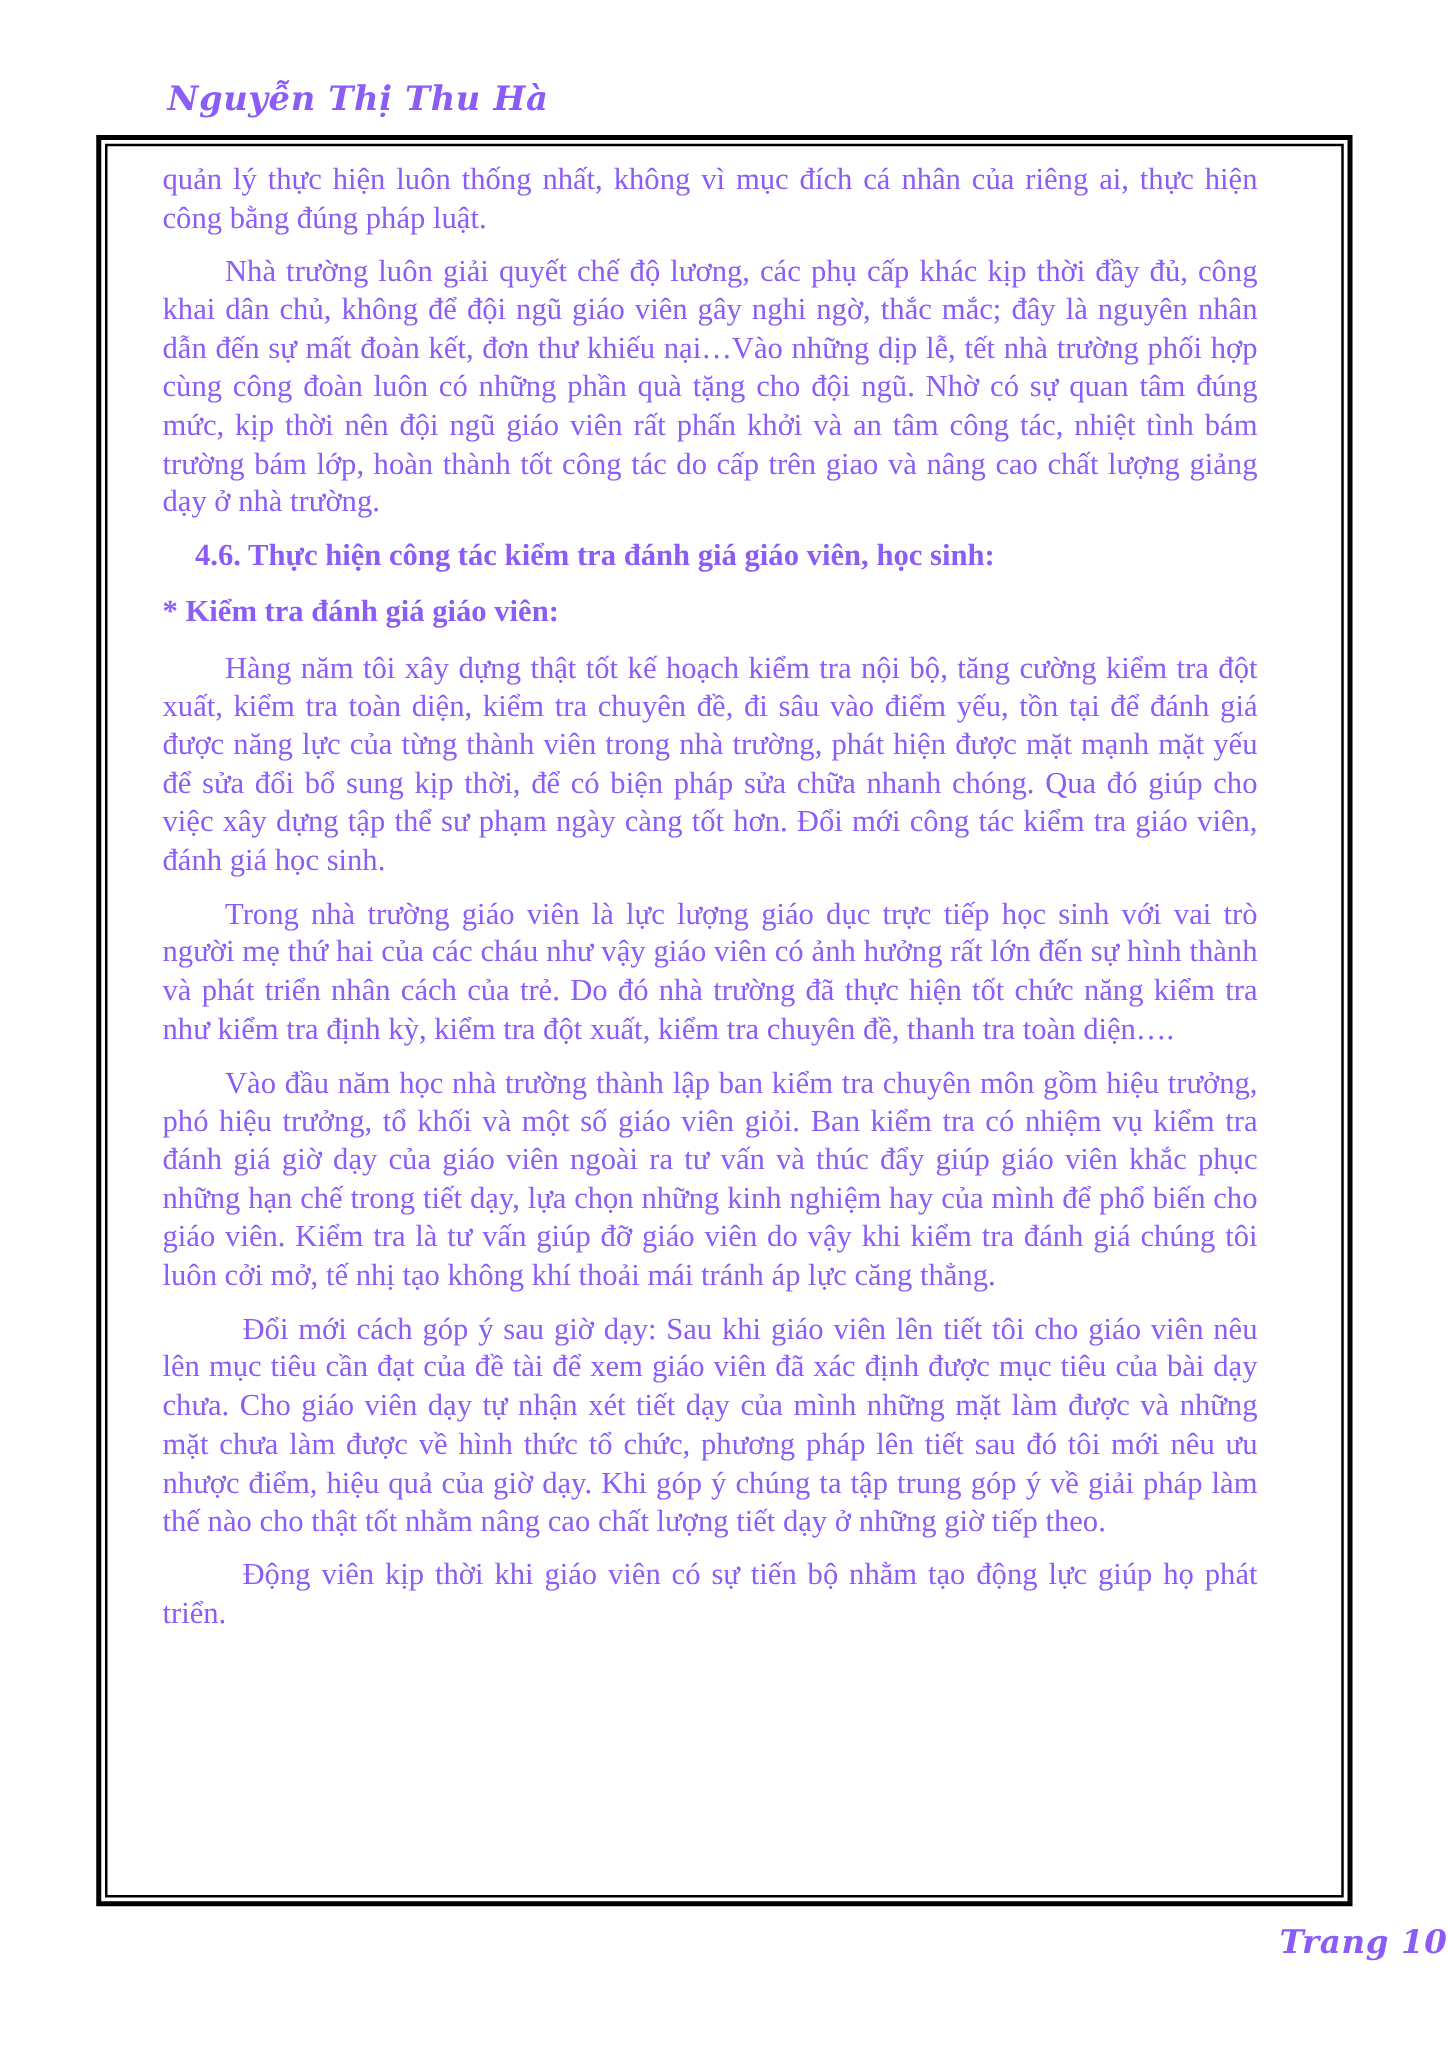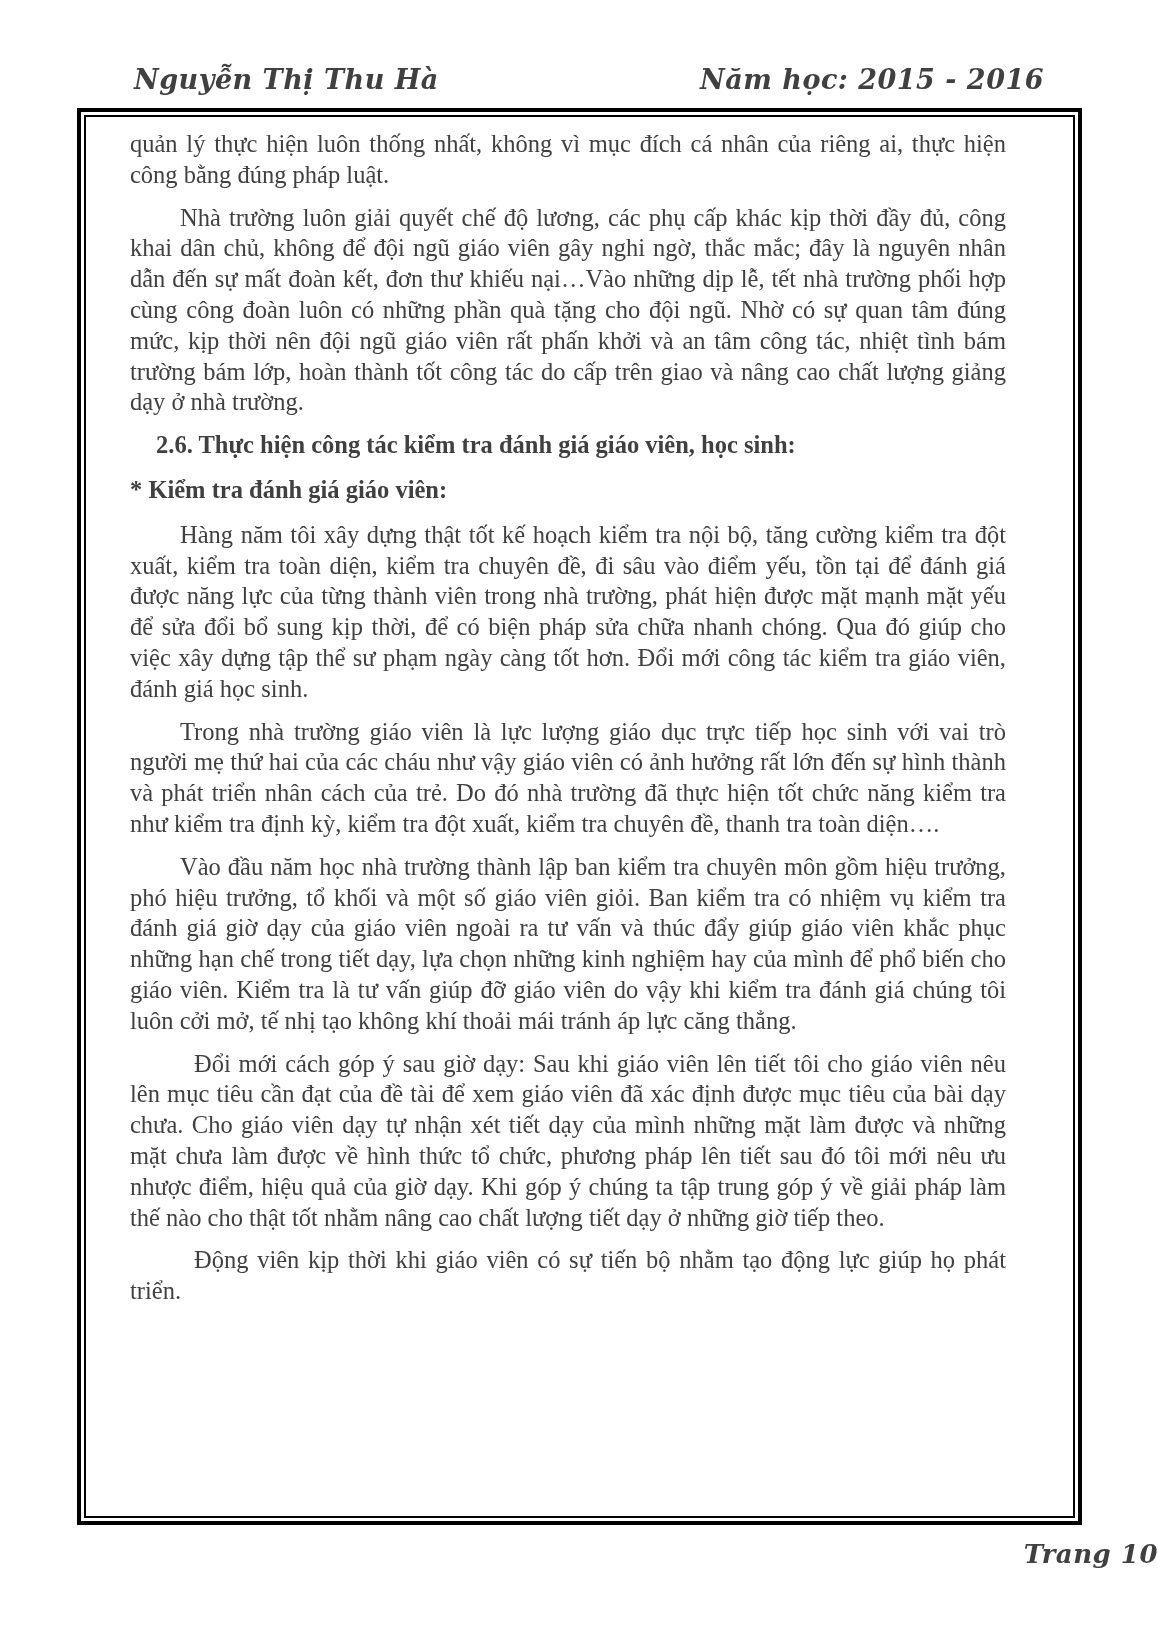--- a/index.html
+++ b/index.html
@@ -6,21 +6,21 @@
 
   html, body {
     background: #ffffff;
   }
 
   .page {
     position: relative;
     width: 1158px;
     height: 1593px;
     background: #ffffff;
-    color: #404040;
+    color: #8b5cf6;
     font-family: "Liberation Serif", "DejaVu Serif", serif;
     overflow: hidden;
   }
 
   
   .page-header {
     display: flex;
     justify-content: space-between;
     align-items: baseline;
     padding: 64px 114px 0 134px;
@@ -84,31 +84,30 @@
     font-size: 26px;
   }
 </style>
 </head>
 <body>
 
 <div class="page">
 
   <div class="page-header">
     <span class="script-text">Nguyễn Thị Thu Hà</span>
-    <span class="script-text">Năm học: 2015 - 2016</span>
   </div>
 
   <div class="content-box">
     <div class="content-box-inner">
 
       <p class="body-par no-indent">quản lý thực hiện luôn thống nhất, không vì mục đích cá nhân của riêng ai, thực hiện công bằng đúng pháp luật.</p>
 
       <p class="body-par">Nhà trường luôn giải quyết chế độ lương, các phụ cấp khác kịp thời đầy đủ, công khai dân chủ, không để đội ngũ giáo viên gây nghi ngờ, thắc mắc; đây là nguyên nhân dẫn đến sự mất đoàn kết, đơn thư khiếu nại…Vào những dịp lễ, tết nhà trường phối hợp cùng công đoàn luôn có những phần quà tặng cho đội ngũ. Nhờ có sự quan tâm đúng mức, kịp thời nên đội ngũ giáo viên rất phấn khởi và an tâm công tác, nhiệt tình bám trường bám lớp, hoàn thành tốt công tác do cấp trên giao và nâng cao chất lượng giảng dạy ở nhà trường.</p>
 
-      <p class="sec-heading">2.6. Thực hiện công tác kiểm tra đánh giá giáo viên, học sinh:</p>
+      <p class="sec-heading">4.6. Thực hiện công tác kiểm tra đánh giá giáo viên, học sinh:</p>
 
       <p class="sub-heading">* Kiểm tra đánh giá giáo viên:</p>
 
       <p class="body-par">Hàng năm tôi xây dựng thật tốt kế hoạch kiểm tra nội bộ, tăng cường kiểm tra đột xuất, kiểm tra toàn diện, kiểm tra chuyên đề, đi sâu vào điểm yếu, tồn tại để đánh giá được năng lực của từng thành viên trong nhà trường, phát hiện được mặt mạnh mặt yếu để sửa đổi bổ sung kịp thời, để có biện pháp sửa chữa nhanh chóng. Qua đó giúp cho việc xây dựng tập thể sư phạm ngày càng tốt hơn. Đổi mới công tác kiểm tra  giáo viên, đánh giá học sinh.</p>
 
       <p class="body-par">Trong nhà trường giáo viên là lực lượng giáo dục trực tiếp học sinh với vai trò người mẹ thứ hai của các cháu như vậy giáo viên có ảnh hưởng rất lớn đến sự hình thành và phát triển nhân cách của trẻ. Do đó nhà trường đã thực hiện tốt chức năng kiểm tra như kiểm tra định kỳ, kiểm tra đột xuất, kiểm tra chuyên đề, thanh tra toàn diện….</p>
 
       <p class="body-par">Vào đầu năm học nhà trường thành lập ban kiểm tra chuyên môn gồm hiệu trưởng, phó hiệu trưởng, tổ khối và một số giáo viên giỏi. Ban kiểm tra có nhiệm vụ  kiểm tra đánh giá giờ dạy của giáo viên ngoài ra tư vấn và thúc đẩy giúp giáo viên khắc phục những hạn chế trong tiết dạy, lựa chọn những kinh nghiệm hay của mình để phổ biến cho giáo viên. Kiểm tra là tư vấn giúp đỡ giáo viên do vậy khi kiểm tra đánh giá chúng tôi luôn cởi mở, tế nhị tạo không khí thoải mái tránh áp lực căng thẳng.</p>
 
       <p class="body-par indent2">Đổi mới cách góp ý sau giờ dạy: Sau khi giáo viên lên tiết tôi cho giáo viên nêu lên mục tiêu cần đạt của đề tài để xem giáo viên đã xác định được mục tiêu của bài dạy chưa. Cho giáo viên dạy tự nhận xét tiết dạy của mình những mặt làm được và những mặt chưa làm được về hình thức tổ chức, phương pháp lên tiết sau đó tôi mới nêu ưu nhược điểm, hiệu quả của giờ dạy. Khi góp ý chúng ta tập trung góp ý về giải pháp làm thế nào cho thật tốt nhằm nâng cao chất lượng tiết dạy ở những giờ tiếp theo.</p>

